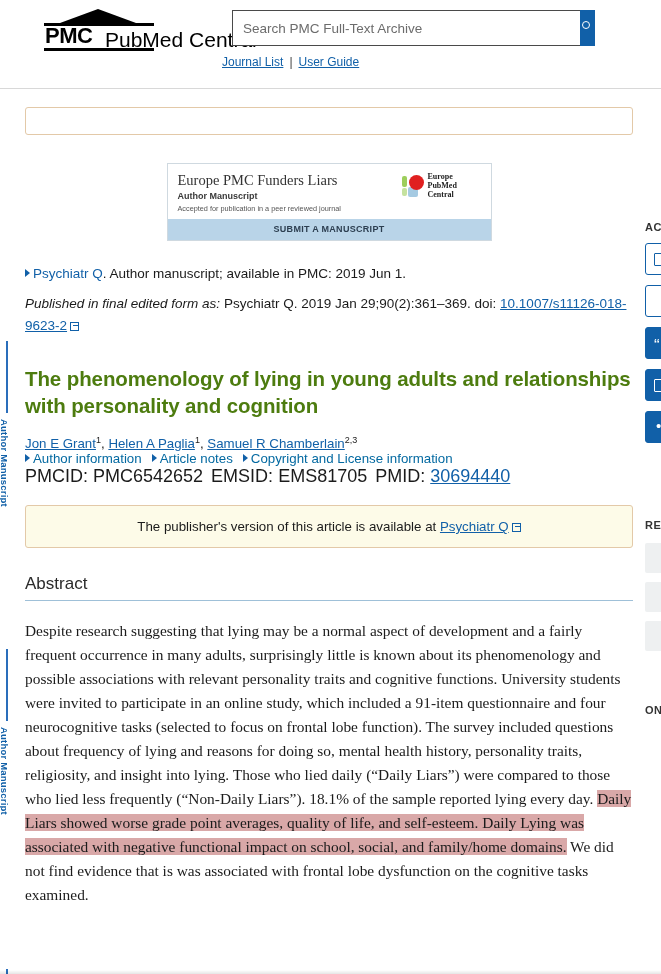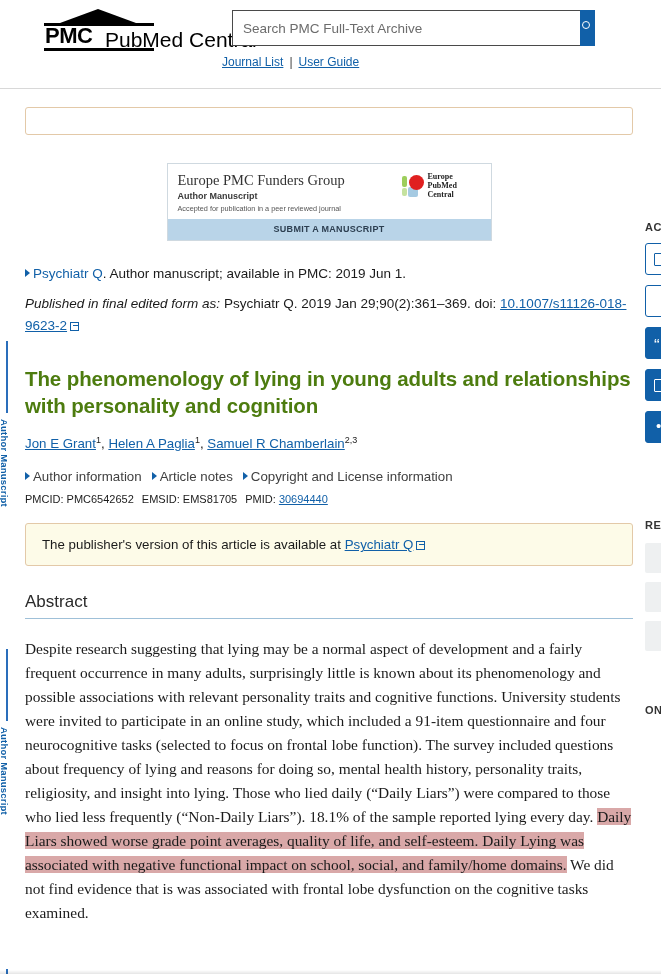--- a/index.html
+++ b/index.html
@@ -245,42 +245,41 @@
 
   .authors {
     margin-top: 16px;
     font-size: 13.3px;
     color: #1b1b1b;
   }
   .authors a { color: #1160a8; text-decoration: underline; }
   .authors sup { font-size: 9px; }
 
   .toggles {
-    margin-top: 18px;
     font-size: 13.3px;
-    color: #404040;
+    color: #0369a1;
   }
   .toggles .tg { margin-right: 10px; cursor: pointer; white-space: nowrap; }
 
   .ids {
-    margin-top: 9px;
-    font-size: 11px;
+    font-size: 18px;
     color: #1b1b1b;
   }
   .ids a { color: #1160a8; text-decoration: underline; }
   .ids .gap { display: inline-block; width: 8px; }
 
   .pubbox {
     margin-top: 18px;
     border: 1px solid #e3c9a8;
     background: #fdfbe8;
     border-radius: 3px;
     padding: 13px 16px;
     font-size: 13.3px;
     color: #1b1b1b;
+    text-align: center;
   }
   .pubbox a { color: #1160a8; text-decoration: underline; }
 
   
   .abs-wrap { margin-top: 26px; padding-left: 0; }
   h2.abs-h {
     font-size: 17px;
     font-weight: normal;
     color: #2b2b2b;
     margin: 0 0 0 0;
@@ -406,21 +405,21 @@
 
   <div class="main">
 
     <div class="disclaimer">
     </div>
 
     <div class="epmc-wrap">
       <div class="epmc">
         <div class="epmc-top">
           <div class="epmc-txt">
-            <div class="epmc-title">Europe PMC Funders Group</div>
+            <div class="epmc-title">Europe PMC Funders Liars</div>
             <div class="epmc-sub">Author Manuscript</div>
             <div class="epmc-note">Accepted for publication in a peer reviewed journal</div>
           </div>
           <div class="epmc-logo">
             <div class="epmc-mark">
               <span class="g1"></span>
                 <span class="g2"></span>
                 <span class="b1"></span>
                 <span class="r1"></span>
             </div>

